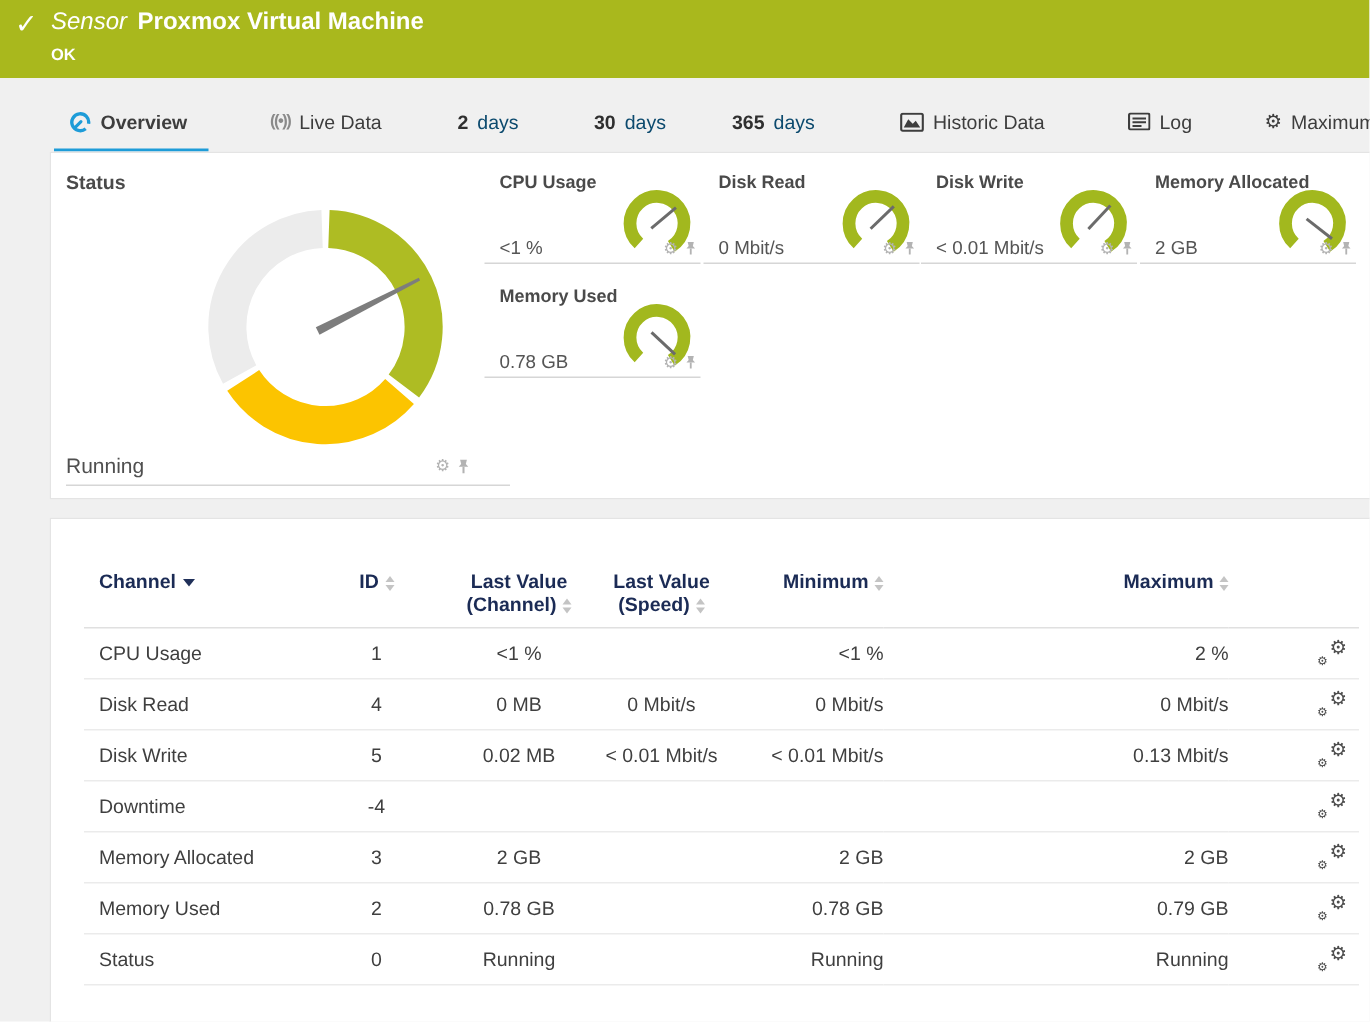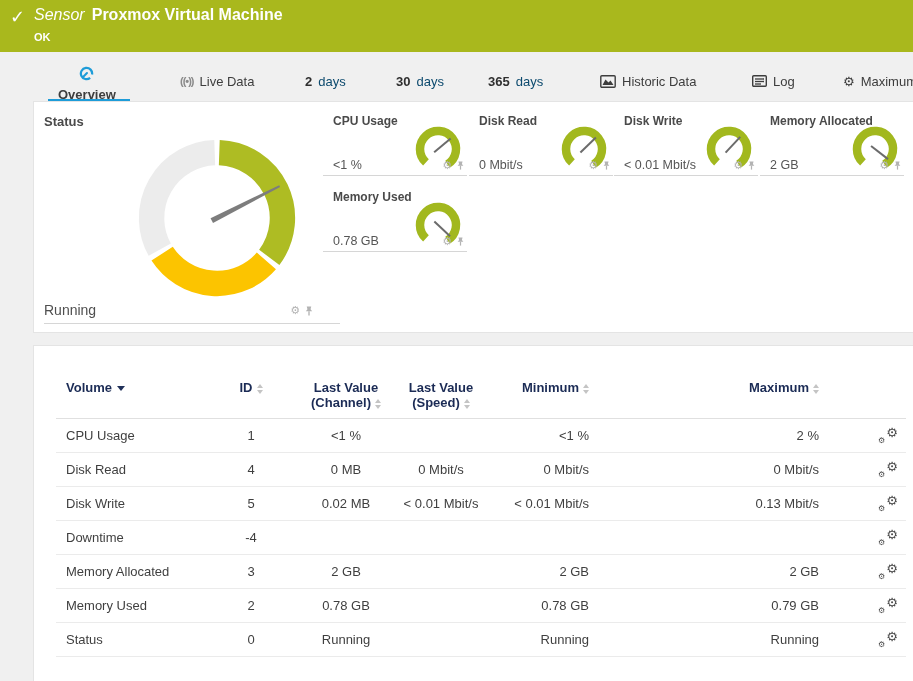--- a/index.html
+++ b/index.html
@@ -74,21 +74,21 @@
 
 <div class="banner" style="background:#a9b81d;">
   <span class="check">✓</span>
   <div class="titlerow">
     <span class="kind">Sensor</span><span class="name">Proxmox Virtual Machine</span>
   </div>
   <div class="ok">OK</div>
 </div>
 
 <div class="tabbar">
-  <div class="tab active" style="left:58px;flex-direction:column;">
+  <div class="tab active" style="left:46px;">
     <span class="ticon">
       <svg width="15" height="15" viewBox="-8 -8 16 16">
           <path d="M 3.86 4.60 A 6 6 0 1 1 5.91 1.04" fill="none" stroke="#1e9cd8" stroke-width="2.4"></path>
           <line x1="0.5" y1="-0.5" x2="-3.4" y2="3.4" stroke="#1e9cd8" stroke-width="2.2" stroke-linecap="round"></line>
         </svg>
     </span>
     <span>Overview</span>
   </div>
   <div class="tab" style="left:180px;">
     <span class="ticon broadcast">((•))</span>
@@ -243,21 +243,21 @@
         </svg>
     </div>
   </div>
 
 </div>
 
 <div class="panel" id="panel-table">
   <table class="channels">
     <thead>
       <tr>
-        <th class="col-channel"><span>Volume</span><span class="sort-active"></span></th>
+        <th class="col-channel"><span>Channel</span><span class="sort-active"></span></th>
         <th class="col-id"><span>ID</span><span class="sort-icon">
               <i class="up"></i>
               <i class="dn"></i>
             </span></th>
         <th class="col-vol"><span class="hdr2">Last Value</span><span><span>(Channel)</span><span class="sort-icon">
                 <i class="up"></i>
                 <i class="dn"></i>
               </span></span></th>
         <th class="col-speed"><span class="hdr2">Last Value</span><span><span>(Speed)</span><span class="sort-icon">
                 <i class="up"></i>

